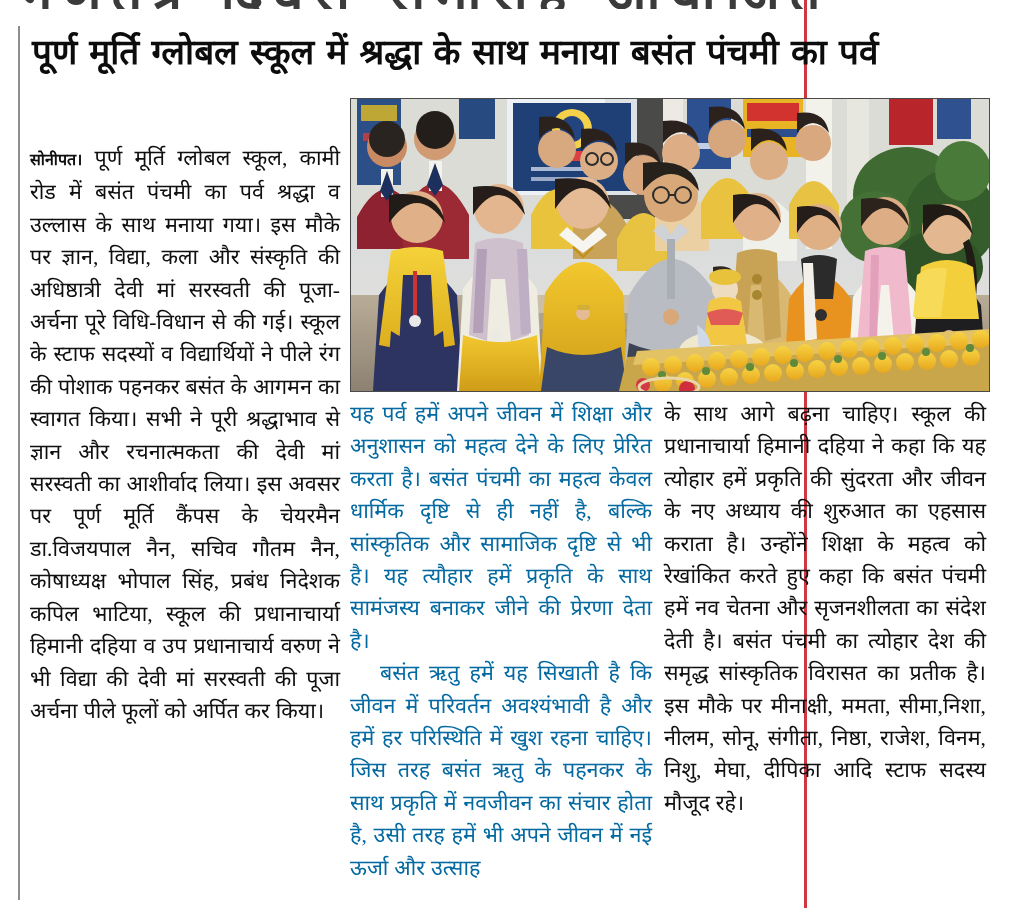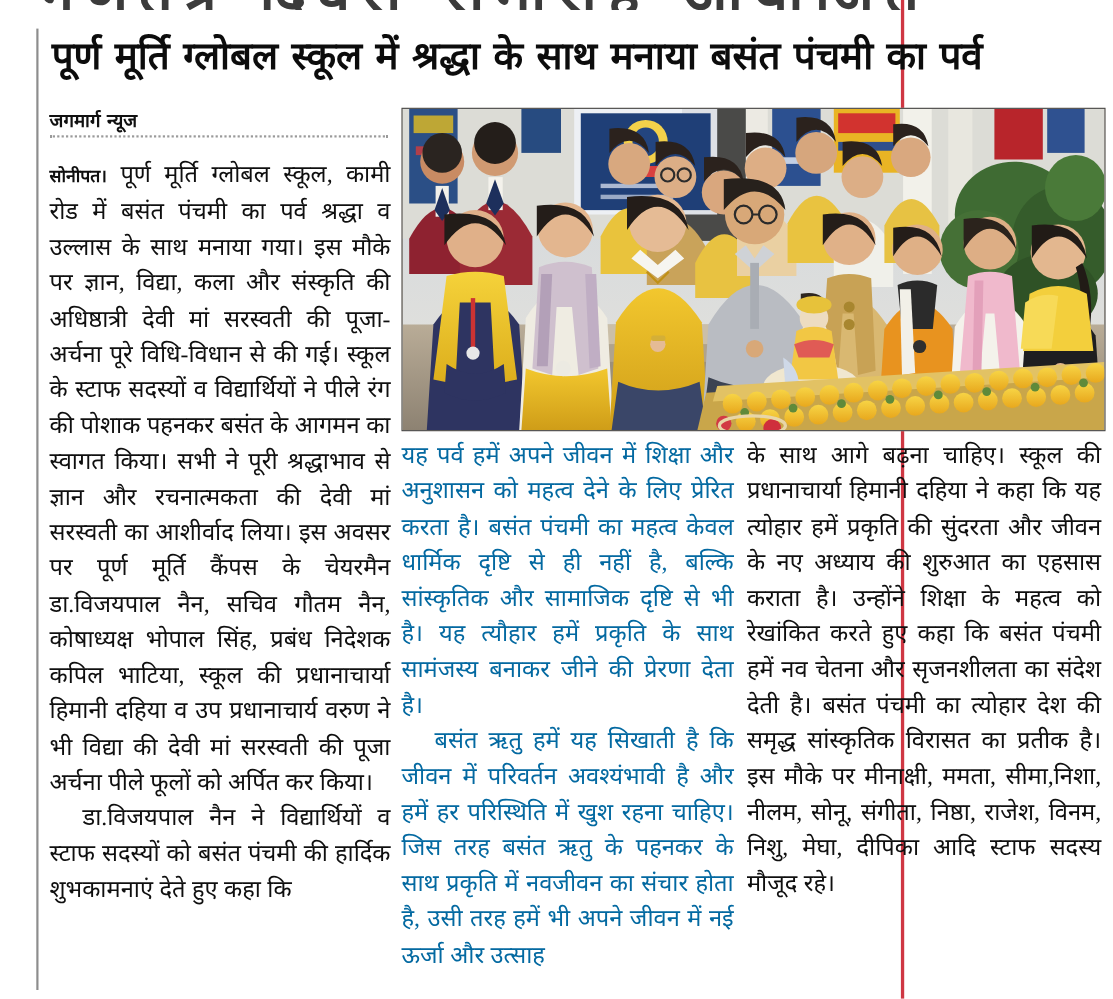--- a/index.html
+++ b/index.html
@@ -16,21 +16,20 @@
     position: relative;
   }
 
   
   #page {
     position: absolute;
     left: 0; top: 0;
     width: 820px;
     height: 908px;
     background: #ffffff;
-    margin-left: 15px;
   }
 
   
   #top-crop {
     position: absolute;
     left: 22px; top: 0;
     width: 950px; height: 9px;
     overflow: hidden;
   }
   #top-crop .ghost {
@@ -143,24 +142,20 @@
 
   <div id="top-crop">
     <div class="ghost">गणतंत्र दिवस समारोह आयोजित</div>
   </div>
 
   <div id="right-rule" style="background: rgb(207, 55, 67); right: 13px;"></div>
   <div id="left-rule" style="background: rgb(141, 141, 141);"></div>
 
   <div id="headline">पूर्ण मूर्ति ग्लोबल स्कूल में श्रद्धा के साथ मनाया बसंत पंचमी का पर्व</div>
 
-  <div id="byline">
-    <div class="btext">जगमार्ग न्यूज</div>
-    <div class="brule"></div>
-  </div>
 
   <div id="photo">
     <svg viewBox="0 0 638 292" preserveAspectRatio="none">
       <defs>
         <linearGradient id="sky" x1="0" y1="0" x2="0" y2="1">
           <stop offset="0%" stop-color="#cfd6dd"></stop>
           <stop offset="100%" stop-color="#e6e3dc"></stop>
         </linearGradient>
         <linearGradient id="grnd" x1="0" y1="0" x2="0" y2="1">
           <stop offset="0%" stop-color="#b9ac97"></stop>
@@ -414,21 +409,20 @@
 
         <circle cx="336" cy="290" r="8" fill="#cf2f3c"></circle>
         <circle cx="292" cy="286" r="7" fill="#d23a44"></circle>
         <ellipse cx="318" cy="288" rx="30" ry="9" fill="none" stroke="#e8d6a8" stroke-width="3"></ellipse>
       </g>
     </svg>
   </div>
 
   <div class="col" id="col1" style="color: rgb(15, 15, 15);">
     <p><span class="lead">सोनीपत।</span><span> पूर्ण मूर्ति ग्लोबल स्कूल, कामी रोड में बसंत पंचमी का पर्व श्रद्धा व उल्लास के साथ मनाया गया। इस मौके पर ज्ञान, विद्या, कला और संस्कृति की अधिष्ठात्री देवी मां सरस्वती की पूजा-अर्चना पूरे विधि-विधान से की गई। स्कूल के स्टाफ सदस्यों व विद्यार्थियों ने पीले रंग की पोशाक पहनकर बसंत के आगमन का स्वागत किया। सभी ने पूरी श्रद्धाभाव से ज्ञान और रचनात्मकता की देवी मां सरस्वती का आशीर्वाद लिया। इस अवसर पर पूर्ण मूर्ति कैंपस के चेयरमैन डा.विजयपाल नैन, सचिव गौतम नैन, कोषाध्यक्ष भोपाल सिंह, प्रबंध निदेशक कपिल भाटिया, स्कूल की प्रधानाचार्या हिमानी दहिया व उप प्रधानाचार्य वरुण ने भी विद्या की देवी मां सरस्वती की पूजा अर्चना पीले फूलों को अर्पित कर किया।</span></p>
-    <p><span>डा.विजयपाल नैन ने विद्यार्थियों व स्टाफ सदस्यों को बसंत पंचमी की हार्दिक शुभकामनाएं देते हुए कहा कि</span></p>
   </div>
 
   <div class="col" id="col2" style="color: #0369a1;">
     <p><span>यह पर्व हमें अपने जीवन में शिक्षा और अनुशासन को महत्व देने के लिए प्रेरित करता है। बसंत पंचमी का महत्व केवल धार्मिक दृष्टि से ही नहीं है, बल्कि सांस्कृतिक और सामाजिक दृष्टि से भी है। यह त्यौहार हमें प्रकृति के साथ सामंजस्य बनाकर जीने की प्रेरणा देता है।</span></p>
     <p><span>बसंत ऋतु हमें यह सिखाती है कि जीवन में परिवर्तन अवश्यंभावी है और हमें हर परिस्थिति में खुश रहना चाहिए। जिस तरह बसंत ऋतु के पहनकर के साथ प्रकृति में नवजीवन का संचार होता है, उसी तरह हमें भी अपने जीवन में नई ऊर्जा और उत्साह</span></p>
   </div>
 
   <div class="col" id="col3" style="color: rgb(15, 15, 15);">
     <p><span>के साथ आगे बढ़ना चाहिए। स्कूल की प्रधानाचार्या हिमानी दहिया ने कहा कि यह त्योहार हमें प्रकृति की सुंदरता और जीवन के नए अध्याय की शुरुआत का एहसास कराता है। उन्होंने शिक्षा के महत्व को रेखांकित करते हुए कहा कि बसंत पंचमी हमें नव चेतना और सृजनशीलता का संदेश देती है। बसंत पंचमी का त्योहार देश की समृद्ध सांस्कृतिक विरासत का प्रतीक है। इस मौके पर मीनाक्षी, ममता, सीमा,निशा, नीलम, सोनू, संगीता, निष्ठा, राजेश, विनम, निशु, मेघा, दीपिका आदि स्टाफ सदस्य मौजूद रहे।</span></p>
   </div>

